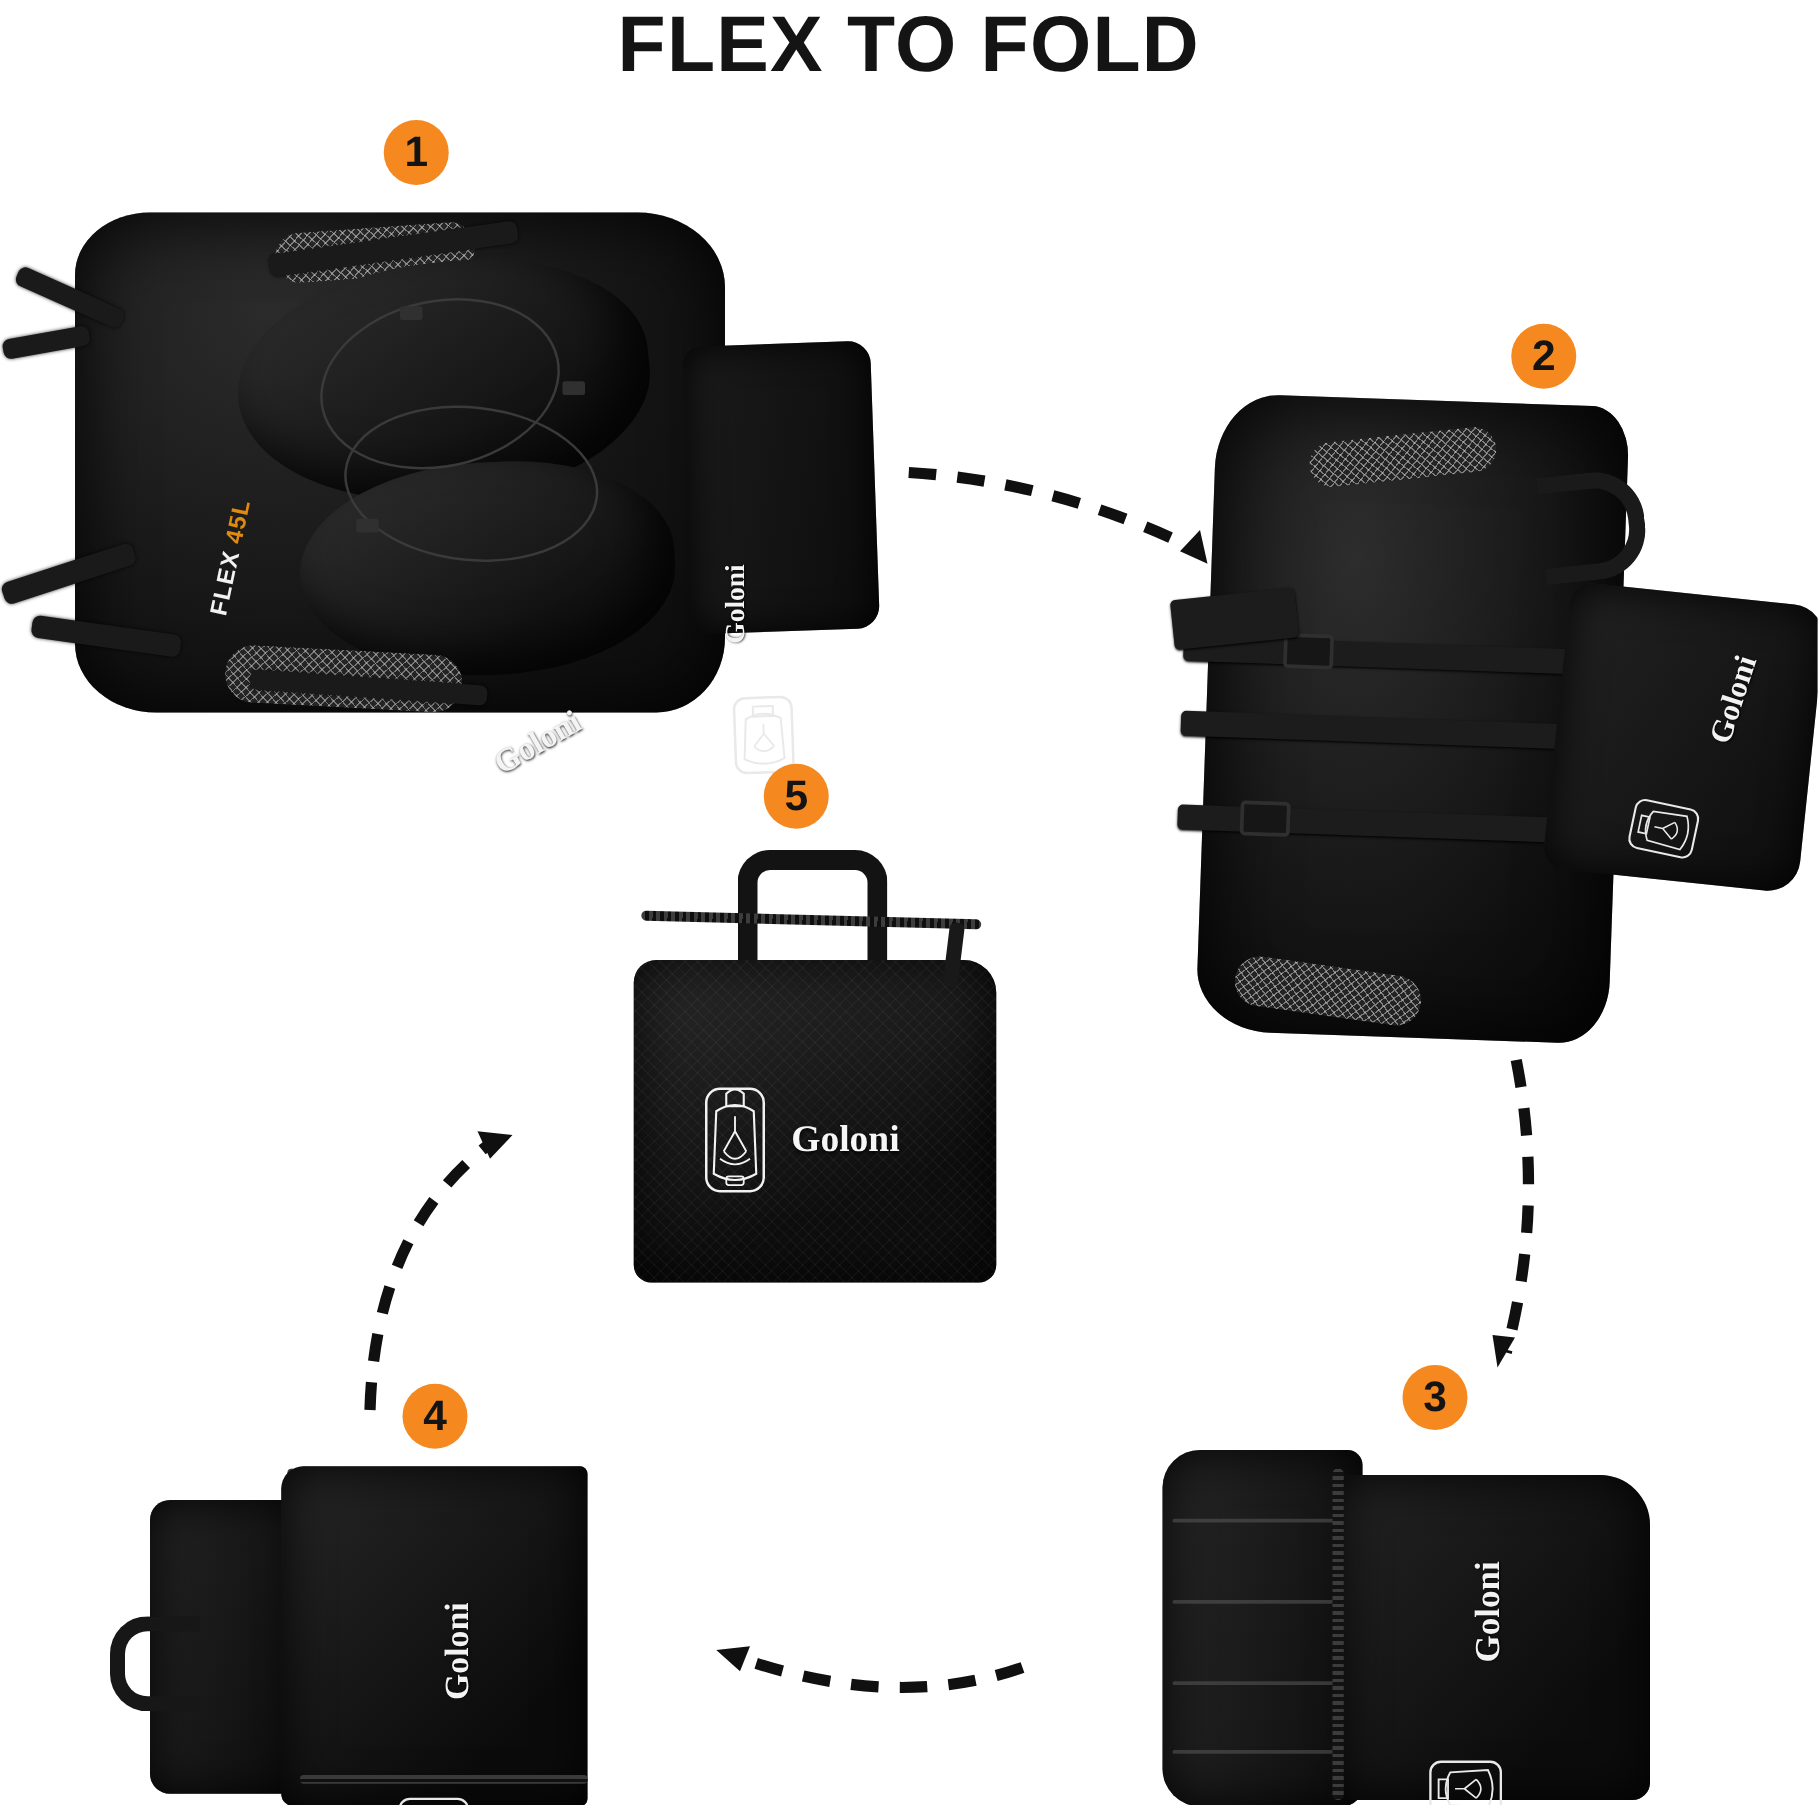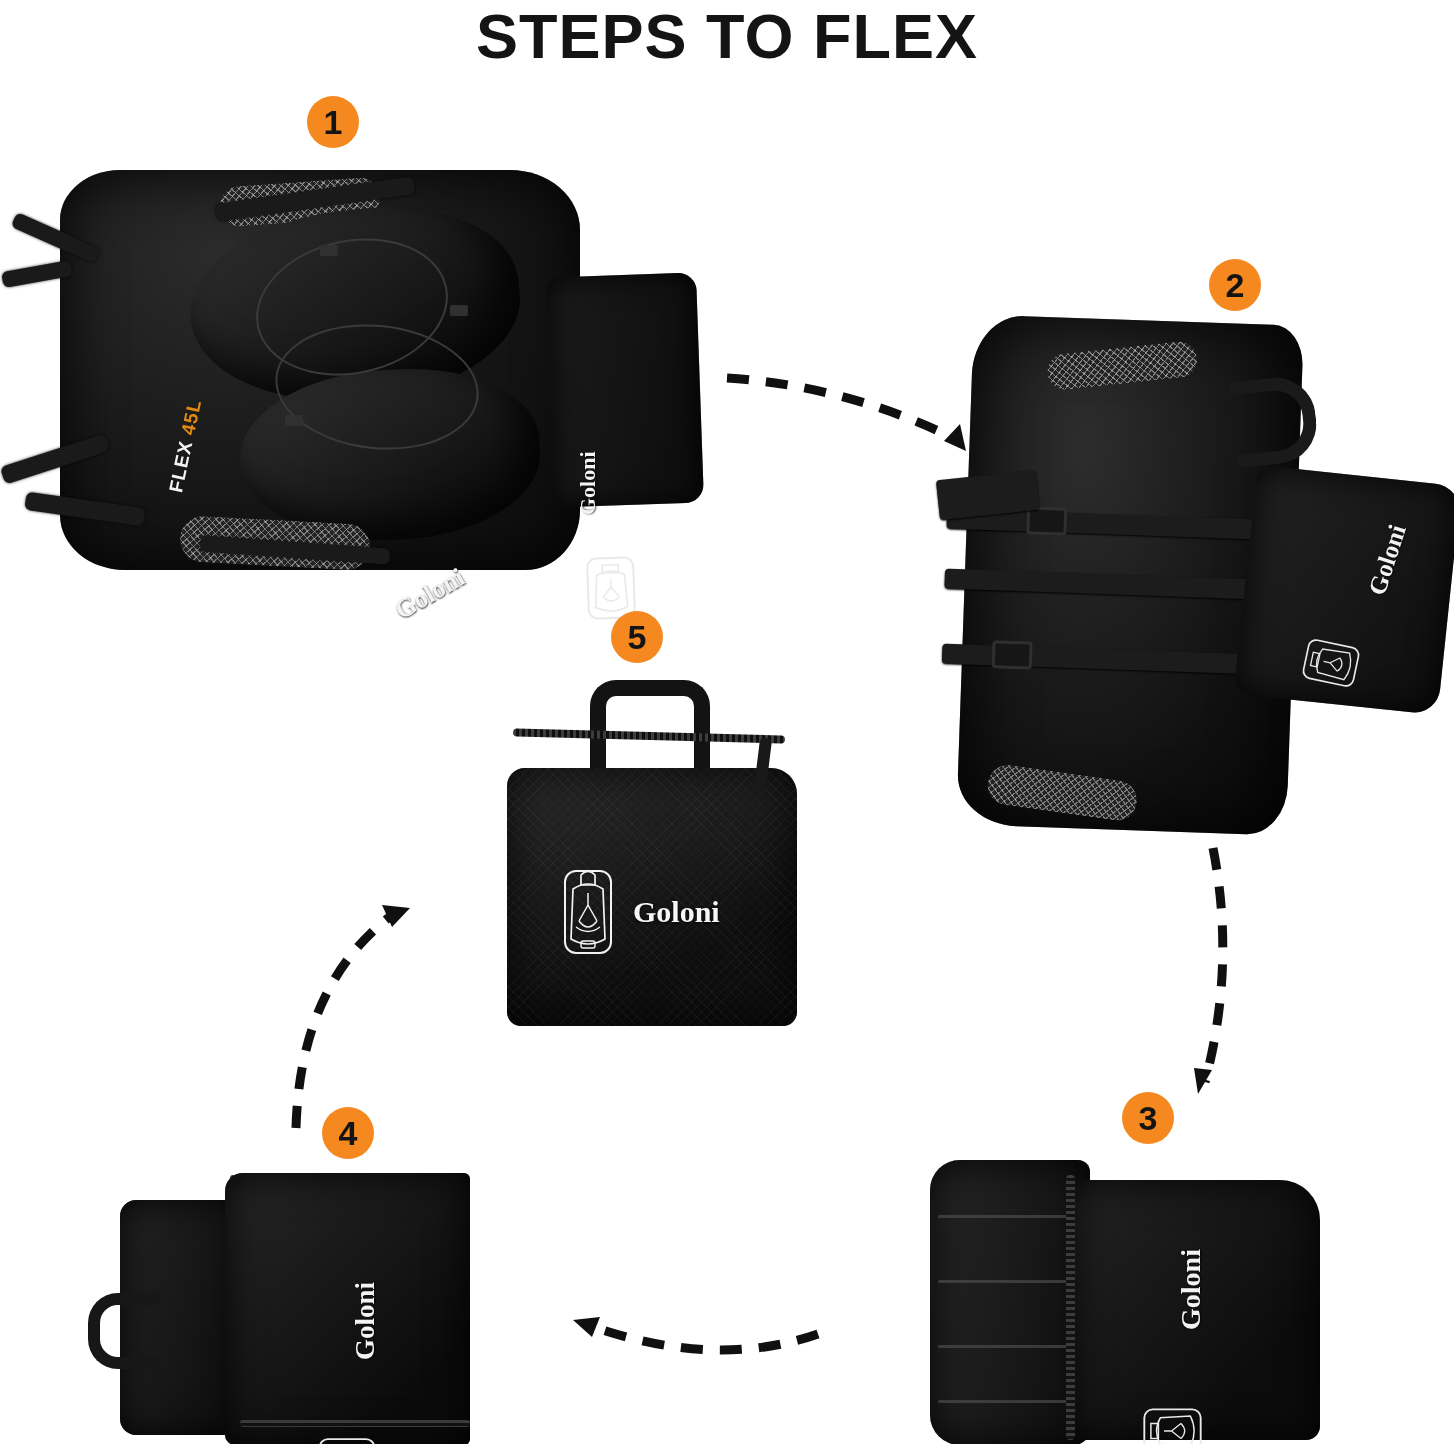--- a/index.html
+++ b/index.html
@@ -421,21 +421,21 @@
     stroke: #101010;
     stroke-width: 9;
     stroke-linecap: butt;
     stroke-dasharray: 22 17;
   }
   .arrow-head { fill: #101010; }
 </style>
 </head>
 <body>
 
-<div id="title">STEPS TO FLEX</div>
+<div id="title">FLEX TO FOLD</div>
 
 <div id="step1" class="photo">
   <div id="s1-body">
     <div id="s1-mesh-top"></div>
     <div class="s1-lid" id="s1-lid-a"></div>
     <div class="s1-lid" id="s1-lid-b"></div>
     <div id="s1-mesh-bottom"></div>
 
     <div class="s1-strap" style="left:-50px; top:60px; width:92px; height:16px; transform:rotate(24deg);"></div>
     <div class="s1-strap" style="left:-58px; top:96px; width:70px; height:16px; transform:rotate(-10deg);"></div>

